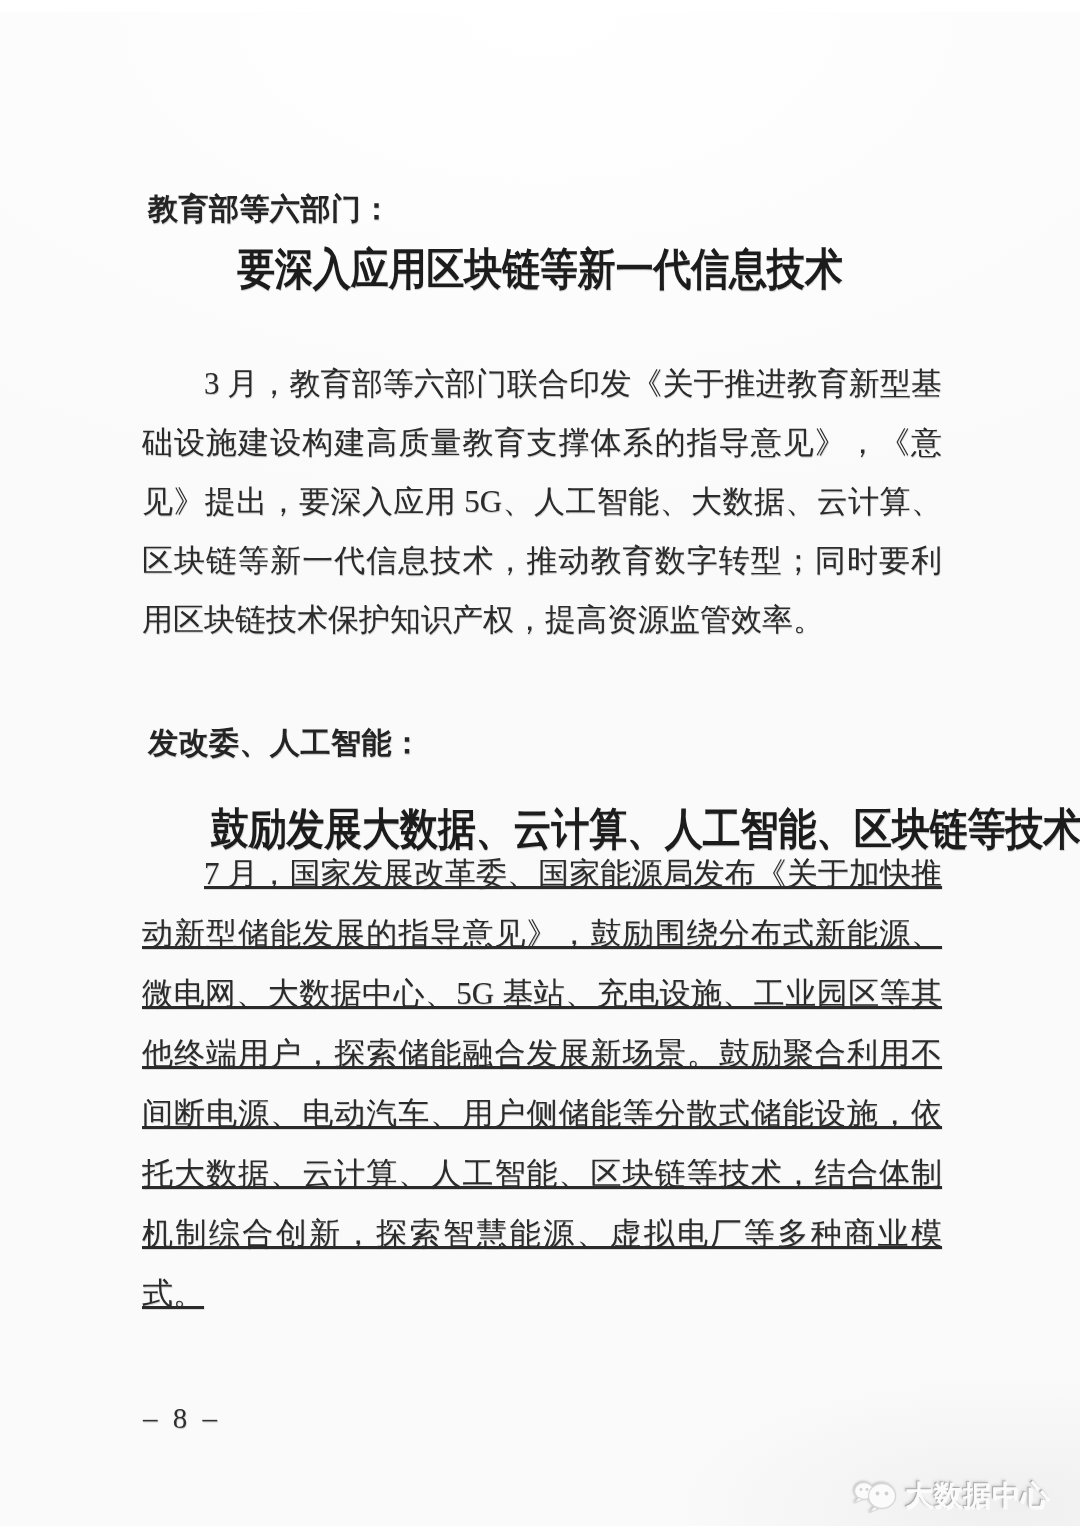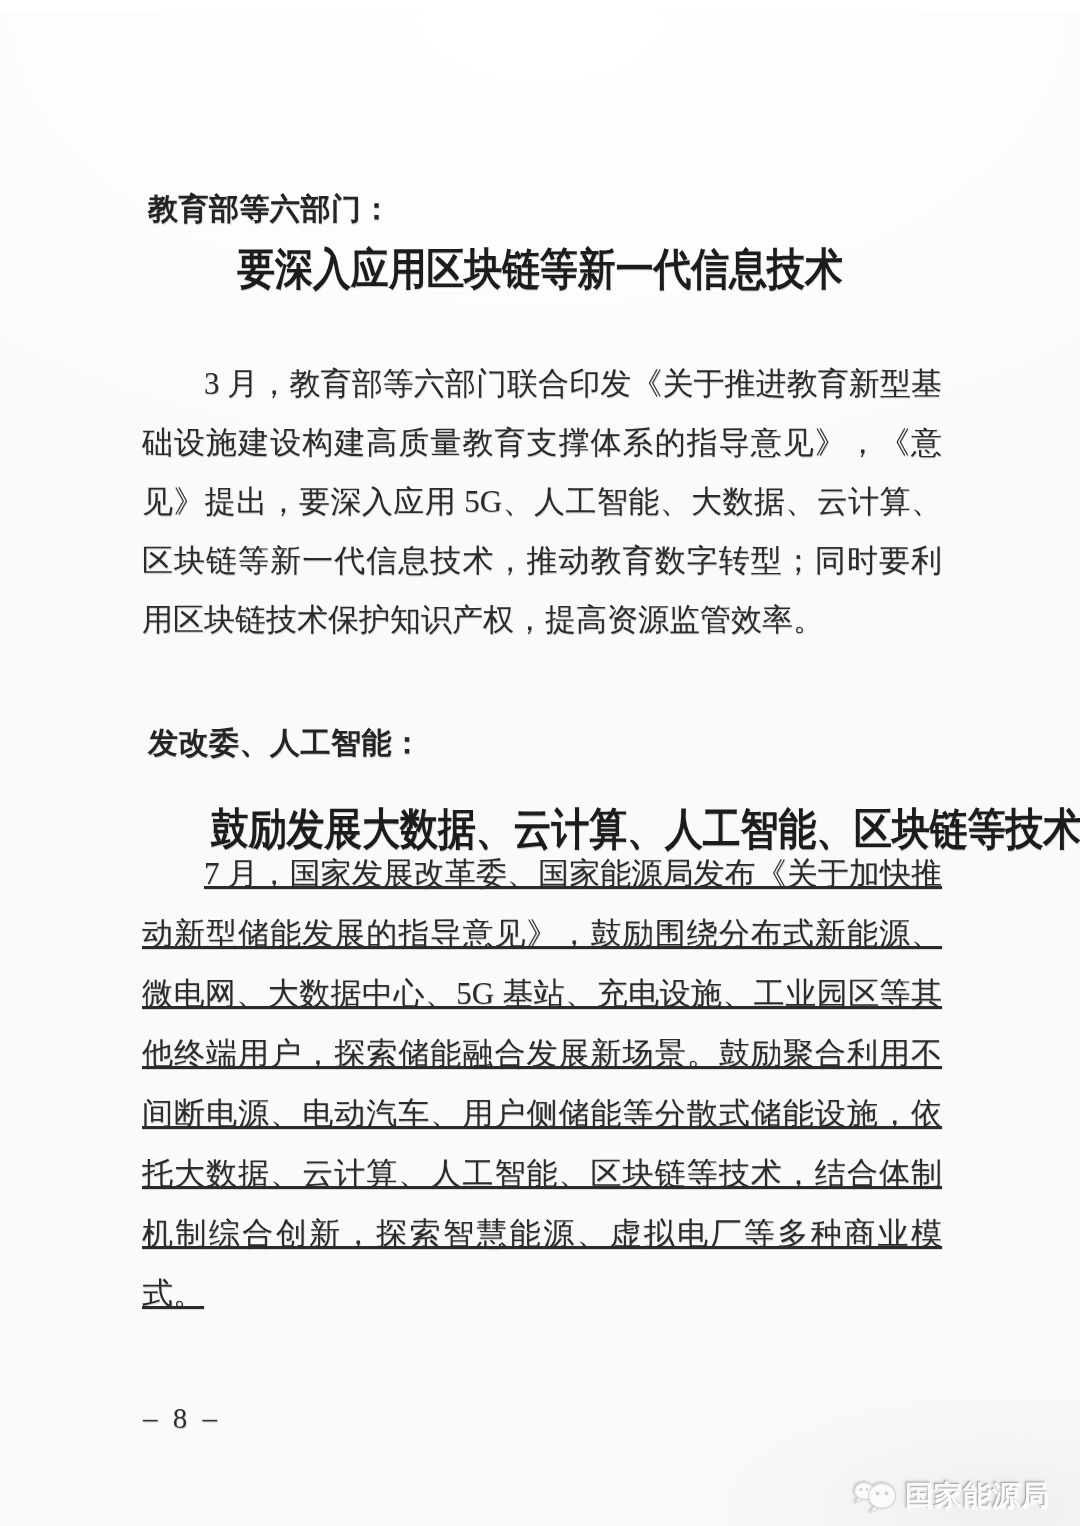--- a/index.html
+++ b/index.html
@@ -127,16 +127,16 @@
     <svg class="wm-icon" width="48" height="36" viewBox="0 0 48 36" xmlns="http://www.w3.org/2000/svg">
       <ellipse cx="13" cy="13" rx="9.5" ry="8.5" fill="#fbfbfb" stroke="#d8d8d8" stroke-width="1.3"></ellipse>
       <path d="M7.5 19.5 L3.5 25 L12 21.5 Z" fill="#fbfbfb" stroke="#d8d8d8" stroke-width="1.1" stroke-linejoin="round"></path>
       <circle cx="10" cy="11.5" r="1.4" fill="#cfcfcf"></circle>
       <circle cx="16" cy="11.5" r="1.4" fill="#cfcfcf"></circle>
       <ellipse cx="31" cy="18" rx="13.5" ry="12.5" fill="#fbfbfb" stroke="#d8d8d8" stroke-width="1.3"></ellipse>
       <path d="M23 29 L18.5 34.5 L27.5 31 Z" fill="#fbfbfb" stroke="#d8d8d8" stroke-width="1.1" stroke-linejoin="round"></path>
       <circle cx="26.5" cy="15.5" r="1.9" fill="#cfcfcf"></circle>
       <circle cx="35.5" cy="15.5" r="1.9" fill="#cfcfcf"></circle>
     </svg>
-    <span class="wm-label">国家能源局</span>
+    <span class="wm-label">大数据中心</span>
   </div>
 
 </div>
 
 </body></html>

